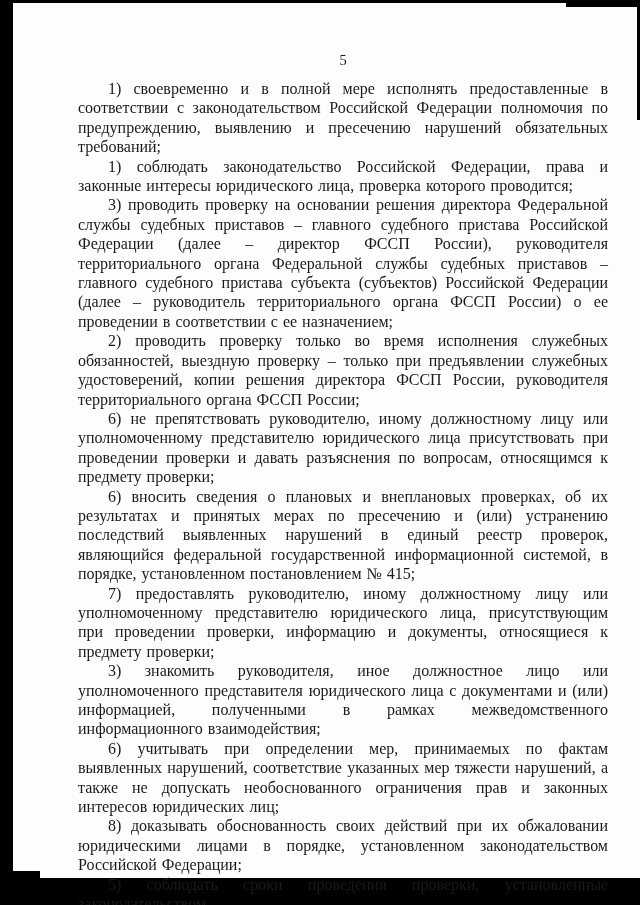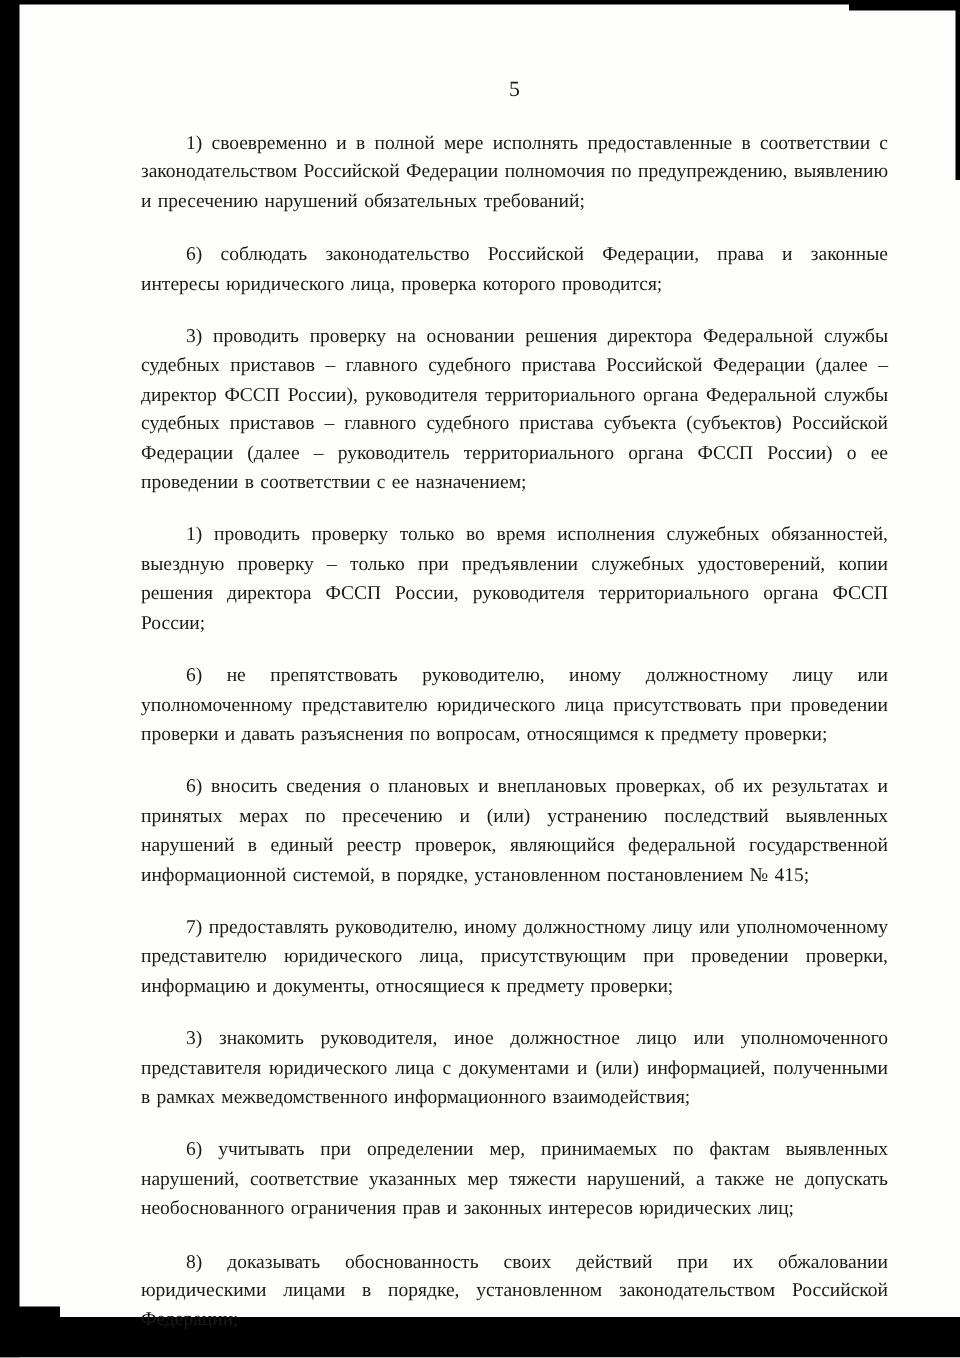--- a/index.html
+++ b/index.html
@@ -34,45 +34,45 @@
     left: 78px;
     top: 52px;
     width: 530px;
   }
   .page-number {
     text-align: center;
     font-size: 14.5px;
     margin-bottom: 10px;
   }
   .para {
-    margin: 16px;
-    font-size: 13px;
+    margin: 0;
+    font-size: 16px;
     line-height: 19.4px;
     text-align: justify;
     text-indent: 30px;
     word-spacing: 1px;
   }
 </style>
 </head>
 <body>
 
 <div class="scan-page">
   <div class="edge edge-left"></div>
   <div class="edge edge-top"></div>
   <div class="edge edge-top-right"></div>
   <div class="edge edge-right-sliver"></div>
   <div class="edge edge-bottom"></div>
   <div class="edge edge-bottom-bump"></div>
 
   <div class="content">
     <div class="page-number">5</div>
     <p class="para">1) своевременно и в полной мере исполнять предоставленные в соответствии с законодательством Российской Федерации полномочия по предупреждению, выявлению и пресечению нарушений обязательных требований;</p>
-    <p class="para">6) соблюдать законодательство Российской Федерации, права и законные интересы юридического лица, проверка которого проводится;</p>
+    <p class="para">1) соблюдать законодательство Российской Федерации, права и законные интересы юридического лица, проверка которого проводится;</p>
     <p class="para">3) проводить проверку на основании решения директора Федеральной службы судебных приставов – главного судебного пристава Российской Федерации (далее – директор ФССП России), руководителя территориального органа Федеральной службы судебных приставов – главного судебного пристава субъекта (субъектов) Российской Федерации (далее – руководитель территориального органа ФССП России) о ее проведении в соответствии с ее назначением;</p>
-    <p class="para">1) проводить проверку только во время исполнения служебных обязанностей, выездную проверку – только при предъявлении служебных удостоверений, копии решения директора ФССП России, руководителя территориального органа ФССП России;</p>
+    <p class="para">2) проводить проверку только во время исполнения служебных обязанностей, выездную проверку – только при предъявлении служебных удостоверений, копии решения директора ФССП России, руководителя территориального органа ФССП России;</p>
     <p class="para">6) не препятствовать руководителю, иному должностному лицу или уполномоченному представителю юридического лица присутствовать при проведении проверки и давать разъяснения по вопросам, относящимся к предмету проверки;</p>
     <p class="para">6) вносить сведения о плановых и внеплановых проверках, об их результатах и принятых мерах по пресечению и (или) устранению последствий выявленных нарушений в единый реестр проверок, являющийся федеральной государственной информационной системой, в порядке, установленном постановлением № 415;</p>
     <p class="para">7) предоставлять руководителю, иному должностному лицу или уполномоченному представителю юридического лица, присутствующим при проведении проверки, информацию и документы, относящиеся к предмету проверки;</p>
     <p class="para">3) знакомить руководителя, иное должностное лицо или уполномоченного представителя юридического лица с документами и (или) информацией, полученными в рамках межведомственного информационного взаимодействия;</p>
     <p class="para">6) учитывать при определении мер, принимаемых по фактам выявленных нарушений, соответствие указанных мер тяжести нарушений, а также не допускать необоснованного ограничения прав и законных интересов юридических лиц;</p>
     <p class="para">8) доказывать обоснованность своих действий при их обжаловании юридическими лицами в порядке, установленном законодательством Российской Федерации;</p>
     <p class="para">5) соблюдать сроки проведения проверки, установленные законодательством</p>
   </div>
 </div>
 

